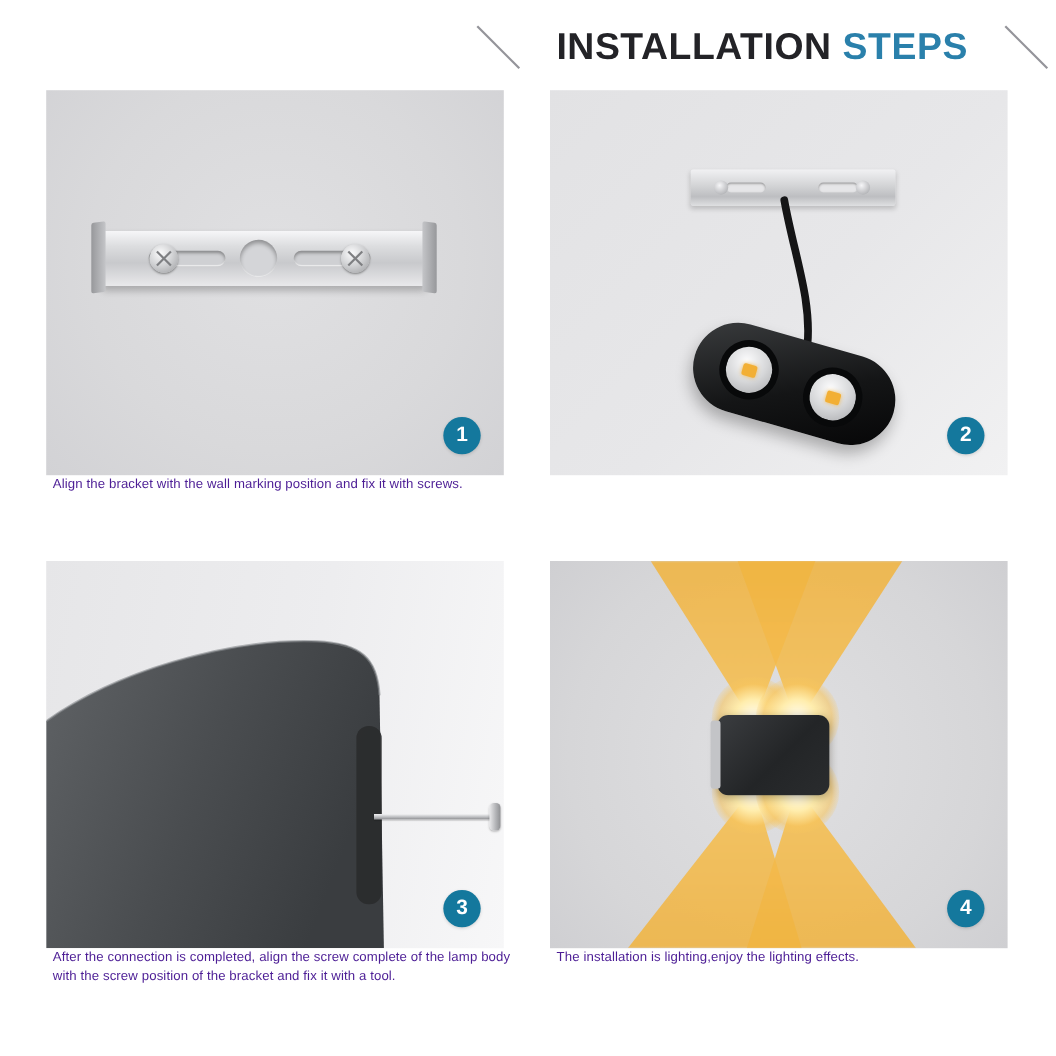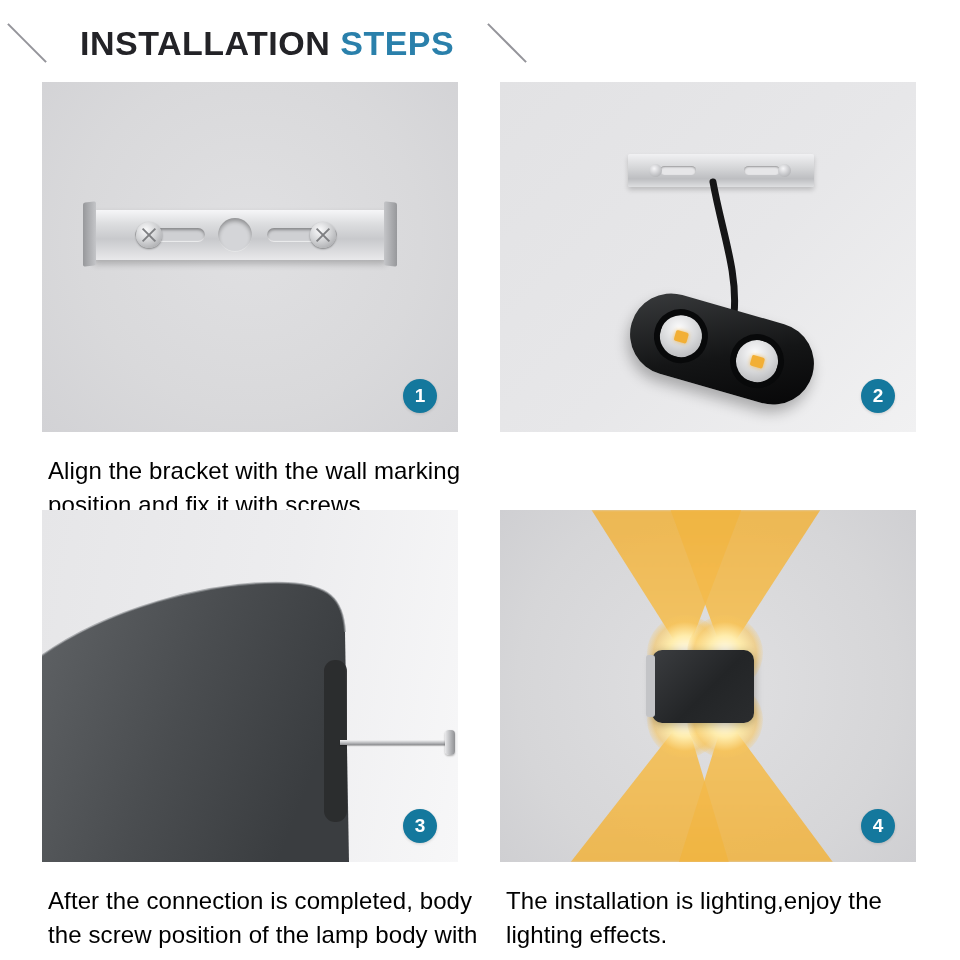--- a/index.html
+++ b/index.html
@@ -6,21 +6,21 @@
   html, body { background: #ffffff; }
   body {
     width: 960px; height: 960px;
     font-family: "Liberation Sans", sans-serif;
     position: relative; overflow: hidden;
   }
 
   
   .title-bar {
     position: absolute; left: 0; top: 16px; width: 960px; height: 54px;
-    display: flex; align-items: center; justify-content: flex-start; gap: 26px;
+    display: flex; align-items: center; justify-content: flex-end; gap: 26px;
   }
   .slash {
     width: 54px; height: 2px; background: #94949a; transform: rotate(45deg);
   }
   .title-text {
     font-size: 34px; font-weight: bold; letter-spacing: 0.5px;
     color: #232327; white-space: nowrap;
   }
   .title-text .accent { color: #2a80ab; }
 
@@ -33,22 +33,22 @@
 
   .panel {
     position: relative; width: 416px; height: 350px; overflow: hidden;
   }
   .panel-1 { background: radial-gradient(circle at 50% 45%, #e0e0e2 0%, #d9d9db 60%, #d2d2d5 100%); }
   .panel-2 { background: linear-gradient(135deg, #e2e2e4 0%, #e7e7e9 55%, #f1f1f2 100%); }
   .panel-3 { background: linear-gradient(100deg, #e6e6e8 0%, #ededef 55%, #f7f7f8 100%); height: 352px; }
   .panel-4 { background: radial-gradient(circle at 50% 50%, #e0e0e2 0%, #d6d6d8 70%, #cfcfd2 100%); height: 352px; }
 
   .caption {
-    margin-top: 22px; padding-left: 6px; width: 442px;
-    font-size: 24px; line-height: 1.42; color: #000000; letter-spacing: 0.1px;
+    margin-top: 0; padding-left: 6px; width: 442px;
+    font-size: 12px; line-height: 1.42; color: #4c1d95; letter-spacing: 0.1px;
   }
 
   .badge {
     position: absolute; right: 21px; bottom: 19px; width: 34px; height: 34px;
     border-radius: 50%; background: #14789d; color: #ffffff;
     font-size: 19px; font-weight: bold;
     display: flex; align-items: center; justify-content: center;
     box-shadow: 0 1px 3px rgba(0,0,0,0.15);
   }
 
@@ -229,21 +229,21 @@
         </linearGradient>
       </defs>
       <path d="M -6 150 C 60 100, 168 70, 246 73 C 286 75, 301 88, 303 122 L 307 352 L -6 352 Z" fill="url(#gradBody)"></path>
       <path d="M -6 150 C 60 100, 168 70, 246 73 C 286 75, 301 88, 303 122" fill="none" stroke="#84878a" stroke-width="2" opacity="0.6"></path>
       <rect x="282" y="150" width="23" height="162" rx="11" fill="#2a2b2d" opacity="0.92"></rect>
     </svg>
     <div class="screw3"></div>
     <div class="screw3-head"></div>
     <div class="badge">3</div>
   </div>
-  <div class="caption">After the connection is completed, body the screw position of the lamp body with the screw position of the bracket and fix it with a tool.</div>
+  <div class="caption">After the connection is completed, align the screw complete of the lamp body with the screw position of the bracket and fix it with a tool.</div>
 </div>
 
 <div class="step step-4">
   <div class="panel panel-4">
     <div class="beam up ul"></div>
     <div class="beam up ur"></div>
     <div class="beam down dl"></div>
     <div class="beam down dr"></div>
     <div class="glow tl"></div>
     <div class="glow tr"></div>

